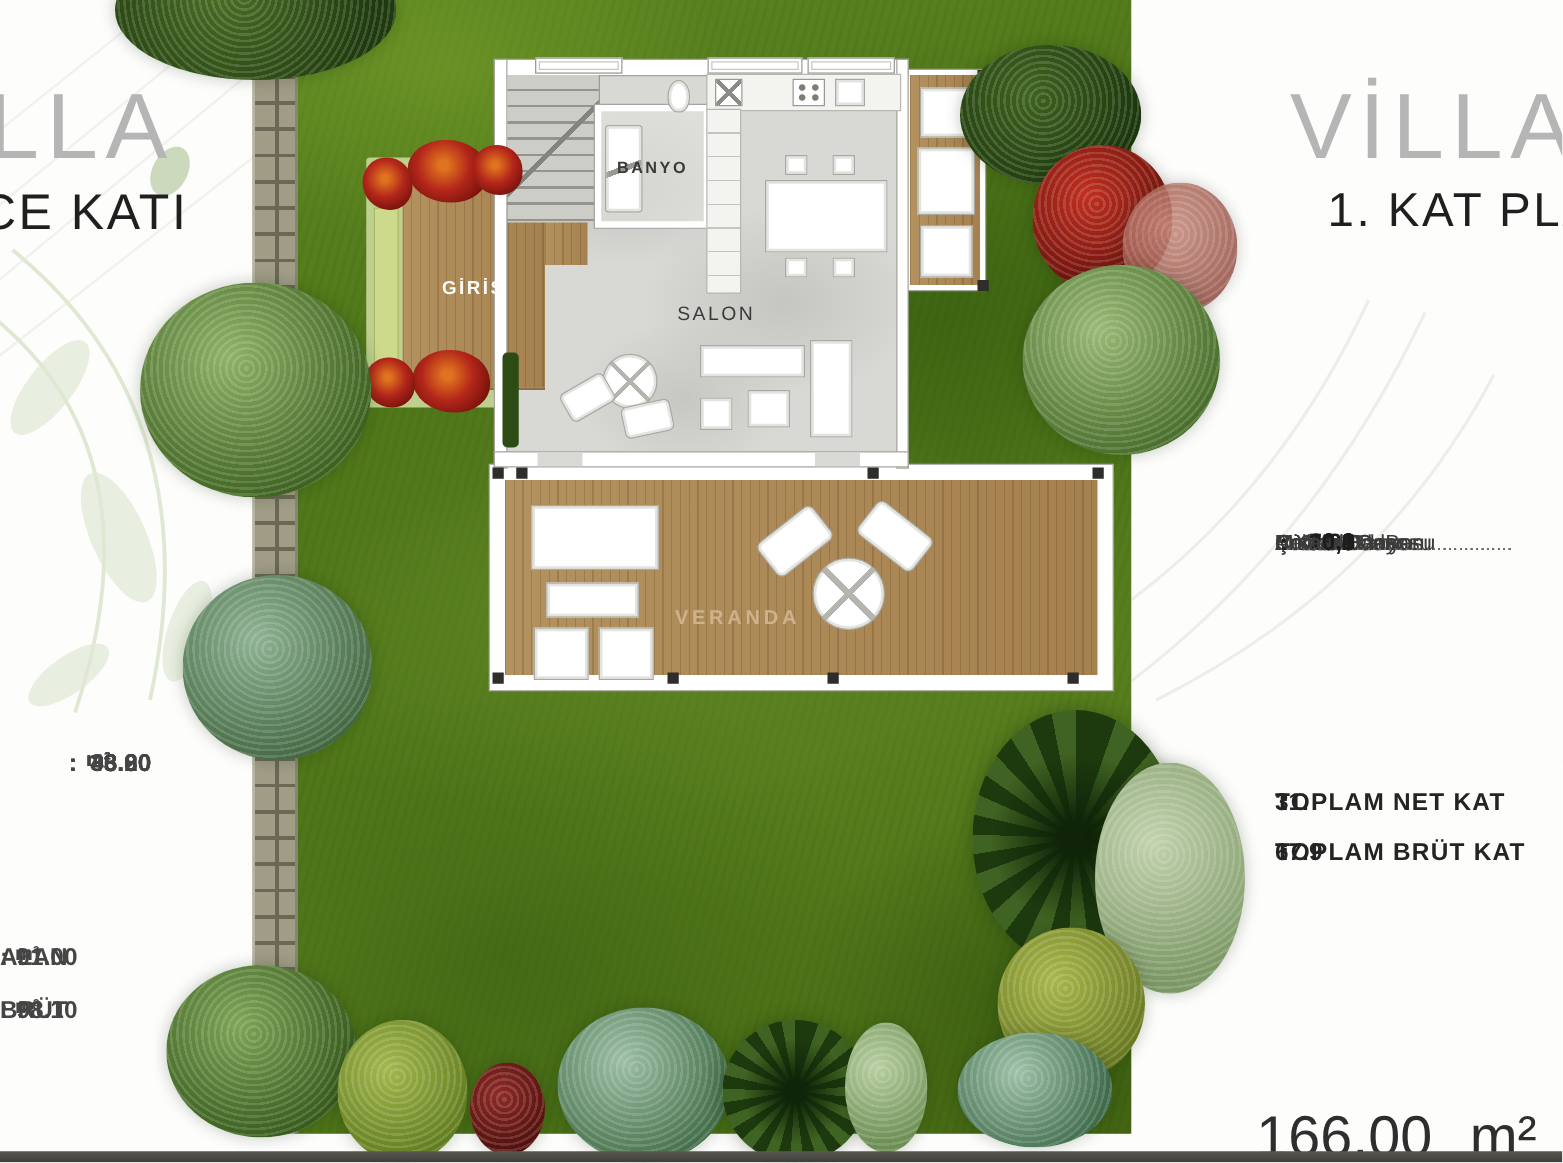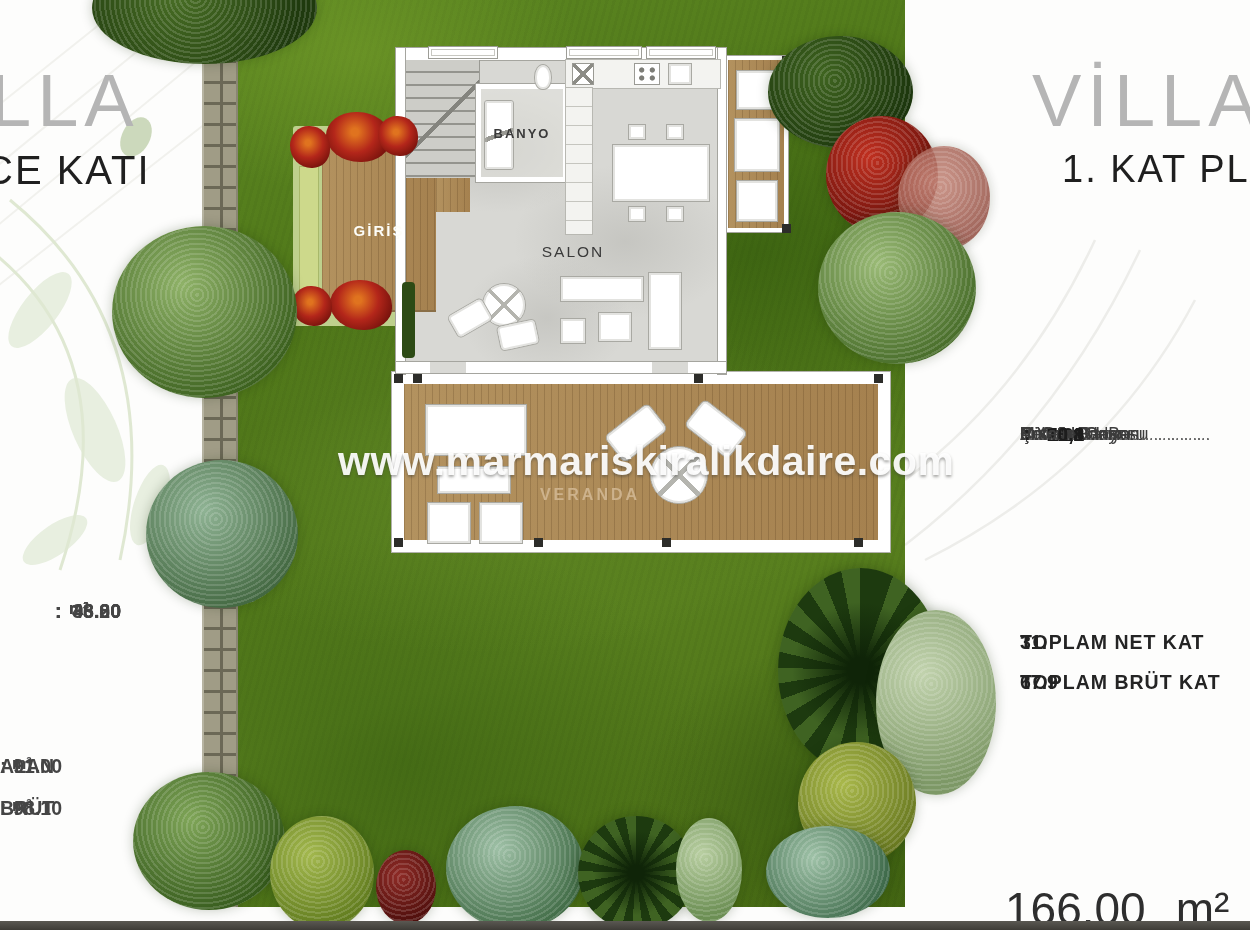--- a/index.html
+++ b/index.html
@@ -379,16 +379,15 @@
     <span class="tspacer"></span>
     <span class="tcolon">:</span>
     <span class="tvalue">67.9</span>
   </div>
 
   <div class="gtoplam-value">
     <span style="position:relative;">166.00</span>
     <span class="unit">m²</span>
   </div>
 
-  <div class="watermark">www.marmariskiralikdaire.com</div>
   <div class="footer-bar"></div>
 
 </div>
 
 </body></html>

